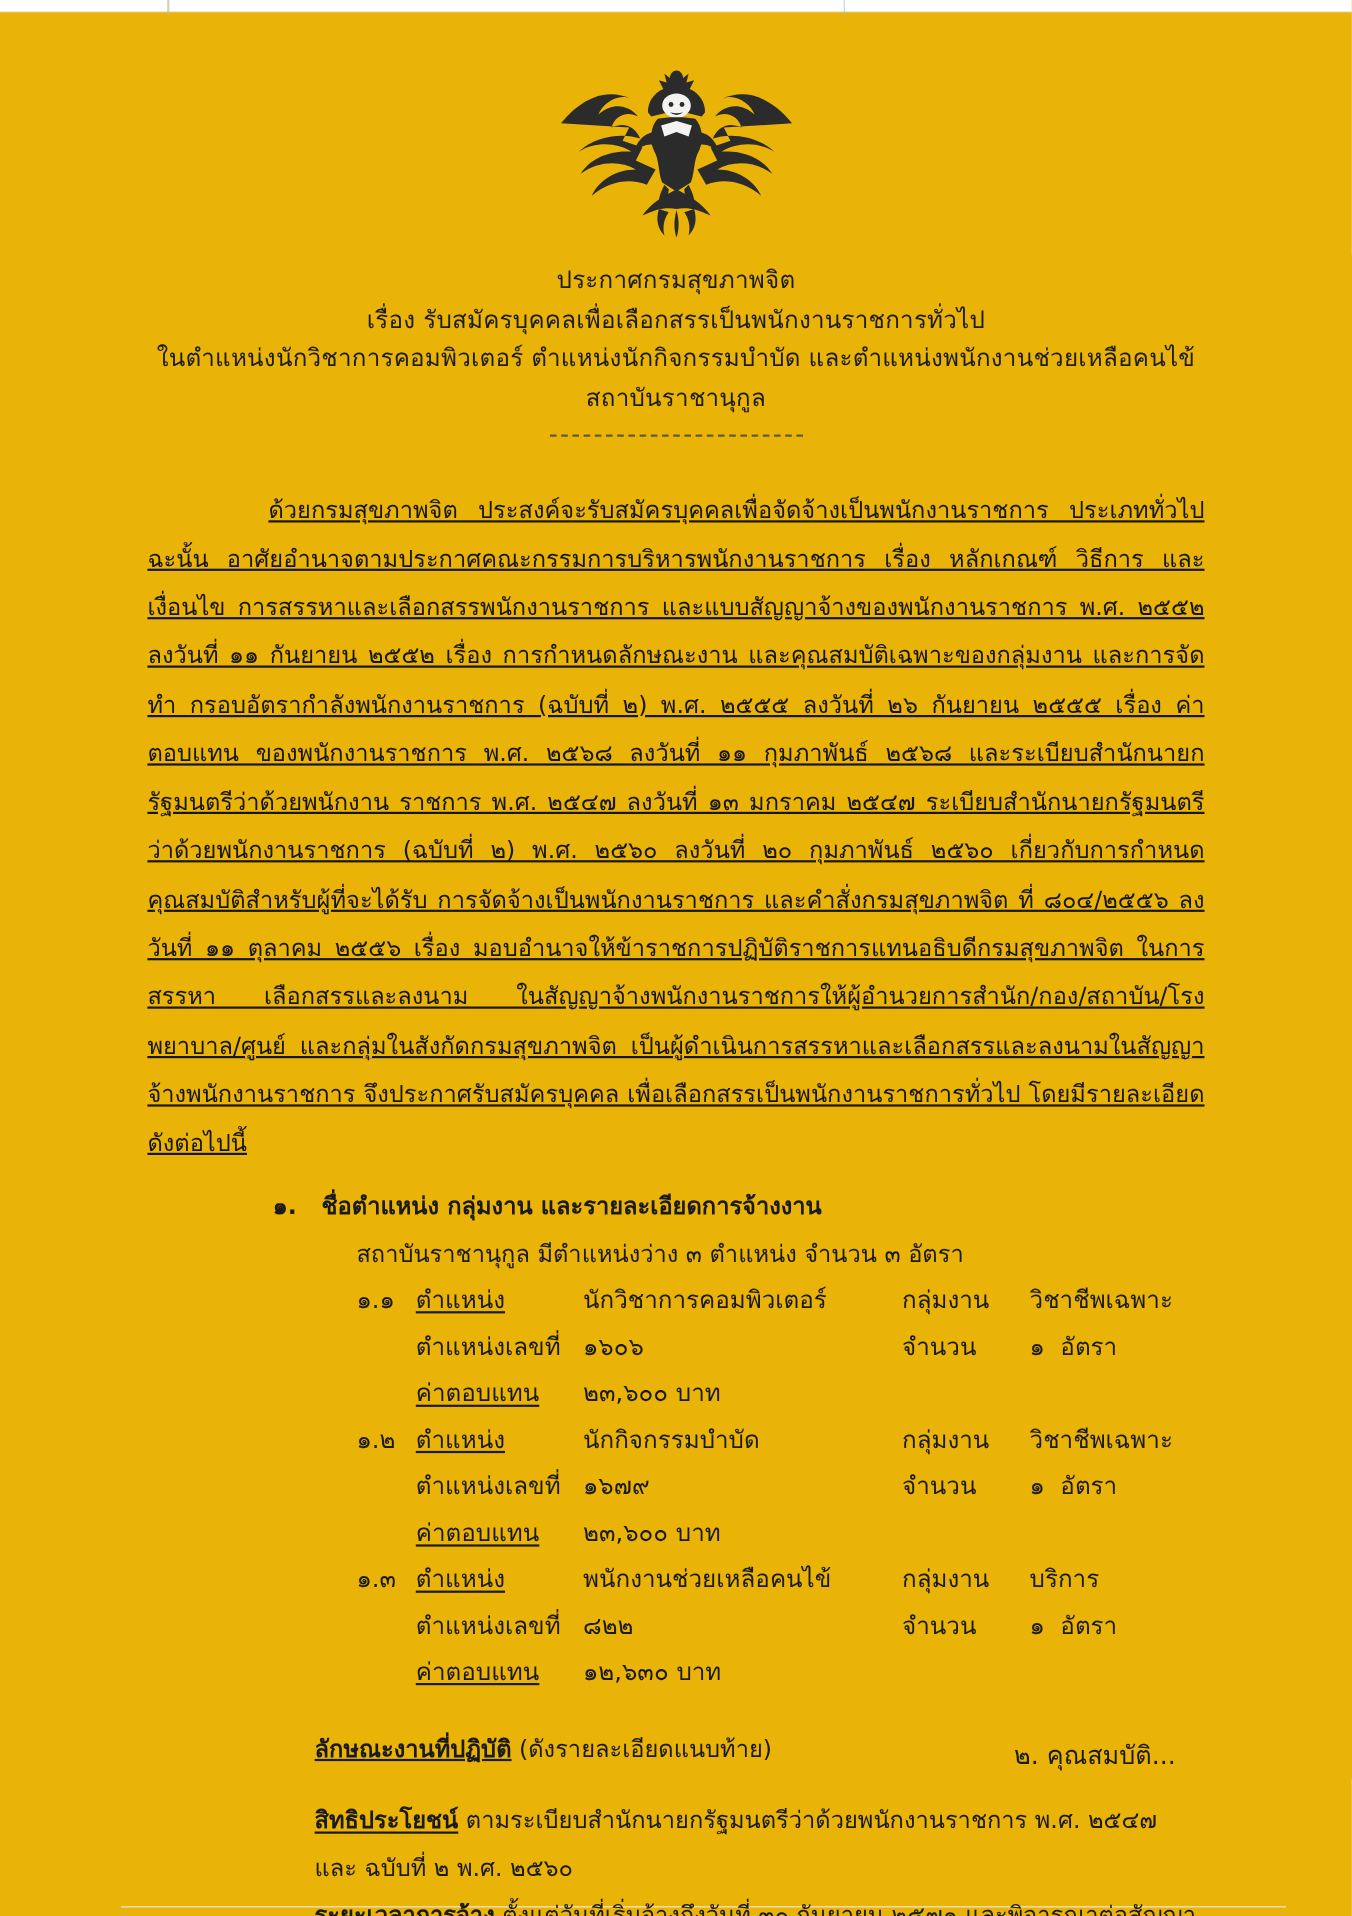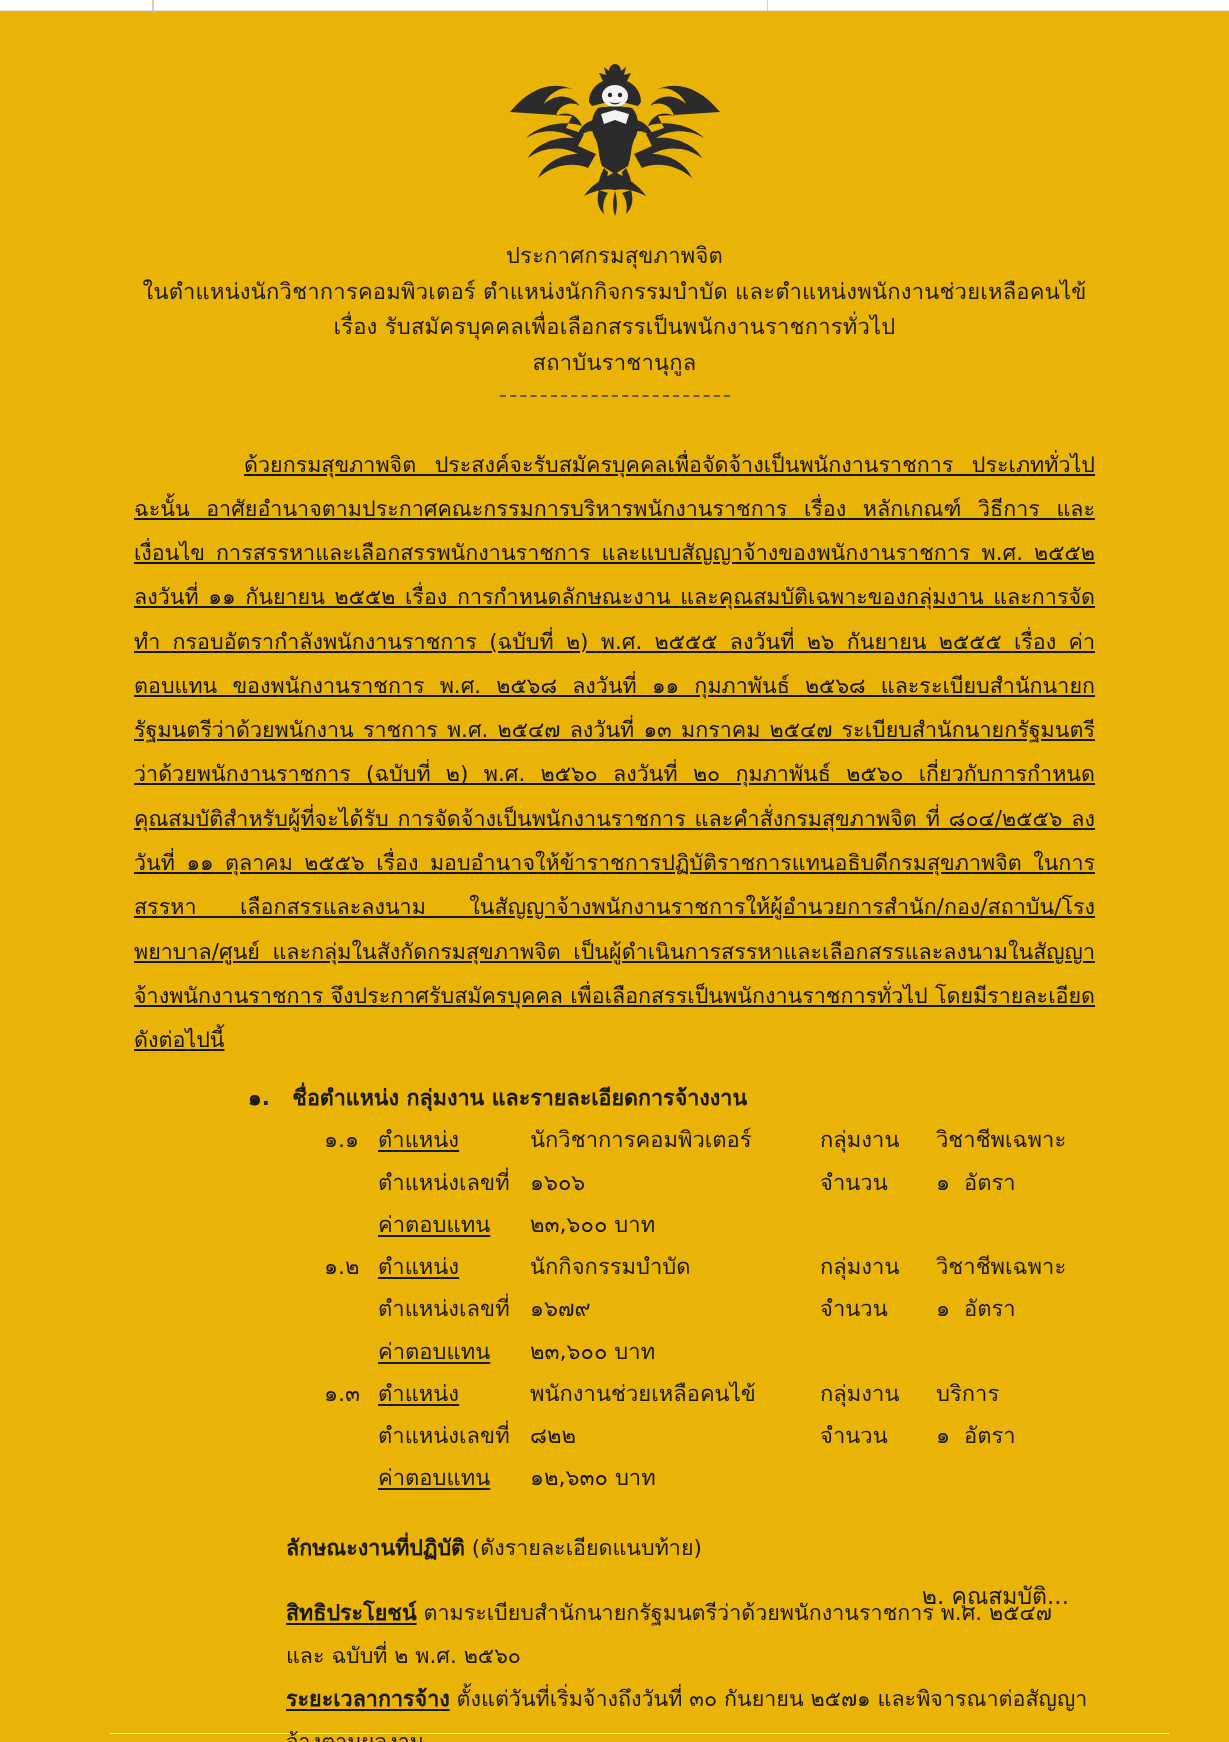--- a/index.html
+++ b/index.html
@@ -124,21 +124,21 @@
   .u { text-decoration: underline; text-underline-offset: 3px; }
   .grp-gap td { padding-top: 8px; }
 
   .tail {
     margin: 26px 134px 0 134px;
     font-size: 21.5px;
     line-height: 2.0;
   }
   .tail .t-line { margin-left: 152px; }
   .tail .t-line.sp { margin-top: 22px; }
-  .b { font-weight: bold; }
+  .b { font-weight: bold; text-decoration: underline; }
 
   .footer-note {
     position: absolute;
     right: 160px;
     bottom: 128px;
     font-size: 23px;
   }
 </style>
 </head>
 <body>
@@ -191,35 +191,36 @@
           <path d="M115 141 C112 152 113 160 115 166 C117 160 118 152 115 141 Z"></path>
 
           <path d="M104 118 C100 126 98 132 99 138 L106 136 L108 122 Z"></path>
           <path d="M126 118 C130 126 132 132 131 138 L124 136 L122 122 Z"></path>
         </g>
       </svg>
     </div>
 
     <div class="heading">
       <div>ประกาศกรมสุขภาพจิต</div>
+      <div>เรื่อง รับสมัครบุคคลเพื่อเลือกสรรเป็นพนักงานราชการทั่วไป</div>
       <div>ในตำแหน่งนักวิชาการคอมพิวเตอร์ ตำแหน่งนักกิจกรรมบำบัด และตำแหน่งพนักงานช่วยเหลือคนไข้</div>
-      <div>เรื่อง รับสมัครบุคคลเพื่อเลือกสรรเป็นพนักงานราชการทั่วไป</div>
       <div>สถาบันราชานุกูล</div>
       <div class="rule"></div>
     </div>
 
     <div class="body-block">
       <p class="indent-first">ด้วยกรมสุขภาพจิต ประสงค์จะรับสมัครบุคคลเพื่อจัดจ้างเป็นพนักงานราชการ ประเภททั่วไป ฉะนั้น อาศัยอำนาจตามประกาศคณะกรรมการบริหารพนักงานราชการ เรื่อง หลักเกณฑ์ วิธีการ และเงื่อนไข การสรรหาและเลือกสรรพนักงานราชการ และแบบสัญญาจ้างของพนักงานราชการ พ.ศ. ๒๕๕๒ ลงวันที่ ๑๑ กันยายน ๒๕๕๒ เรื่อง การกำหนดลักษณะงาน และคุณสมบัติเฉพาะของกลุ่มงาน และการจัดทำ กรอบอัตรากำลังพนักงานราชการ (ฉบับที่ ๒) พ.ศ. ๒๕๕๕ ลงวันที่ ๒๖ กันยายน ๒๕๕๕ เรื่อง ค่าตอบแทน ของพนักงานราชการ พ.ศ. ๒๕๖๘ ลงวันที่ ๑๑ กุมภาพันธ์ ๒๕๖๘ และระเบียบสำนักนายกรัฐมนตรีว่าด้วยพนักงาน ราชการ พ.ศ. ๒๕๔๗ ลงวันที่ ๑๓ มกราคม ๒๕๔๗ ระเบียบสำนักนายกรัฐมนตรีว่าด้วยพนักงานราชการ (ฉบับที่ ๒) พ.ศ. ๒๕๖๐ ลงวันที่ ๒๐ กุมภาพันธ์ ๒๕๖๐ เกี่ยวกับการกำหนดคุณสมบัติสำหรับผู้ที่จะได้รับ การจัดจ้างเป็นพนักงานราชการ และคำสั่งกรมสุขภาพจิต ที่ ๘๐๔/๒๕๕๖ ลงวันที่ ๑๑ ตุลาคม ๒๕๕๖ เรื่อง มอบอำนาจให้ข้าราชการปฏิบัติราชการแทนอธิบดีกรมสุขภาพจิต ในการสรรหา เลือกสรรและลงนาม ในสัญญาจ้างพนักงานราชการให้ผู้อำนวยการสำนัก/กอง/สถาบัน/โรงพยาบาล/ศูนย์ และกลุ่มในสังกัดกรมสุขภาพจิต เป็นผู้ดำเนินการสรรหาและเลือกสรรและลงนามในสัญญาจ้างพนักงานราชการ จึงประกาศรับสมัครบุคคล เพื่อเลือกสรรเป็นพนักงานราชการทั่วไป โดยมีรายละเอียดดังต่อไปนี้</p>
     </div>
 
     <div class="section">
       <div class="sec-title">
         <span class="num">๑.</span>
         &nbsp;&nbsp;<span>ชื่อตำแหน่ง กลุ่มงาน และรายละเอียดการจ้างงาน</span>
       </div>
+      <div class="sub-line">สถาบันราชานุกูล มีตำแหน่งว่าง ๓ ตำแหน่ง จำนวน ๓ อัตรา</div>
 
       <table class="positions">
         <tbody>
 
           <tr>
             <td class="c-num">๑.๑</td>
             <td class="c-lbl"><span class="u">ตำแหน่ง</span></td>
             <td class="c-val">นักวิชาการคอมพิวเตอร์</td>
             <td class="c-lbl2">กลุ่มงาน</td>
             <td class="c-val2">วิชาชีพเฉพาะ</td>

